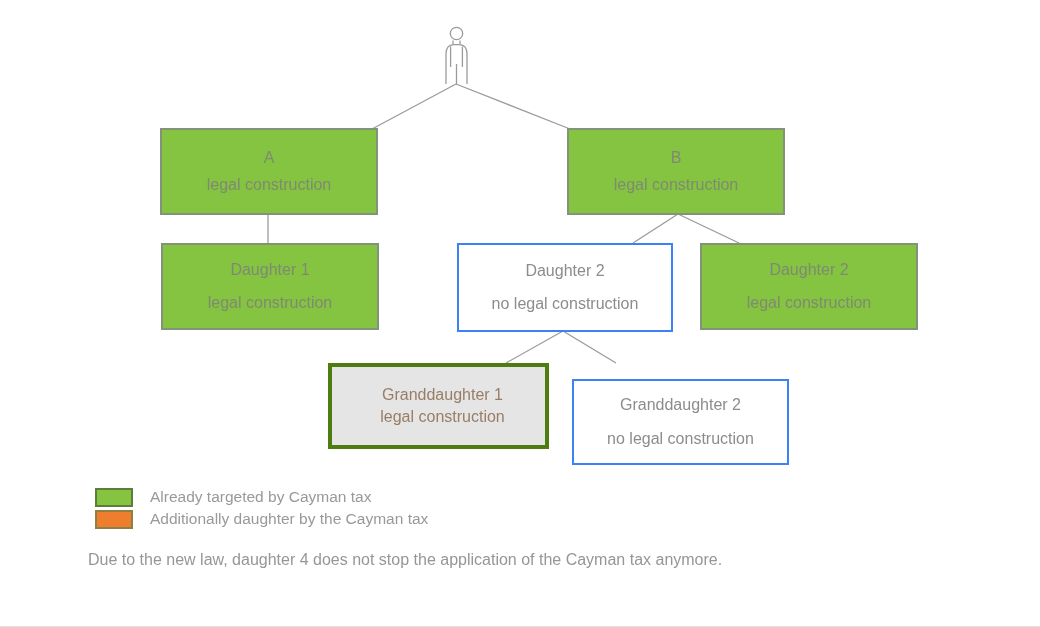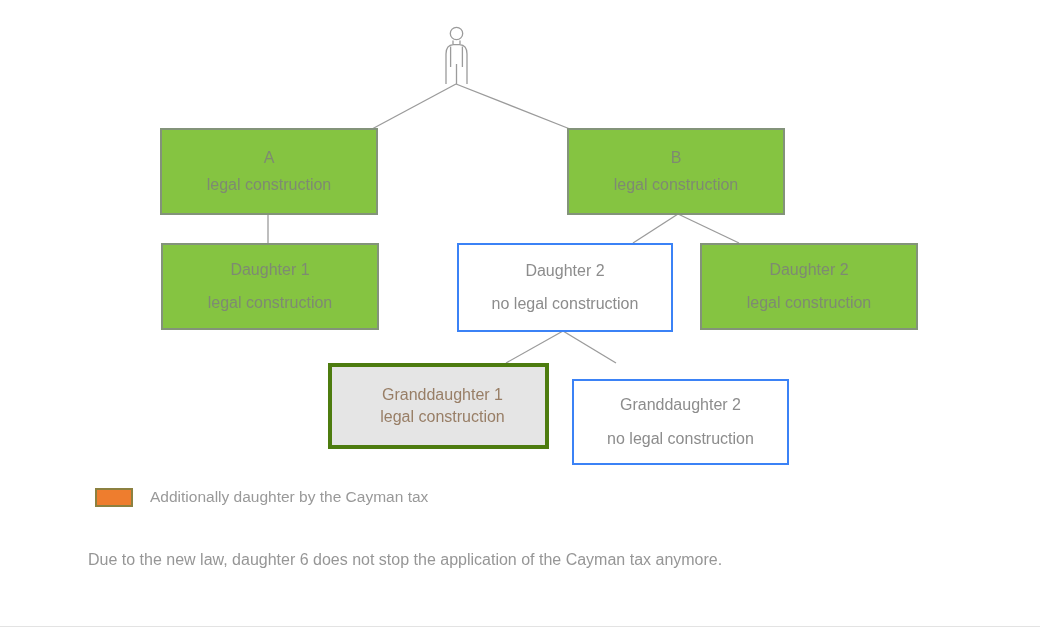--- a/index.html
+++ b/index.html
@@ -154,21 +154,25 @@
     <span>legal construction</span>
   </div>
 
   <div class="node white gap-lg node-g2">
     <span>Granddaughter 2</span>
     <span>no legal construction</span>
   </div>
 
   <div class="legend">
     <div class="legend-row">
+      <span class="swatch green"></span>
+      <span class="legend-label">Already targeted by Cayman tax</span>
+    </div>
+    <div class="legend-row">
       <span class="swatch orange"></span>
       <span class="legend-label">Additionally daughter by the Cayman tax</span>
     </div>
   </div>
 
-  <div class="caption">Due to the new law, daughter 6 does not stop the application of the Cayman tax anymore.</div>
+  <div class="caption">Due to the new law, daughter 4 does not stop the application of the Cayman tax anymore.</div>
 
   <div class="bottom-rule"></div>
 </div>
 
 </body></html>

